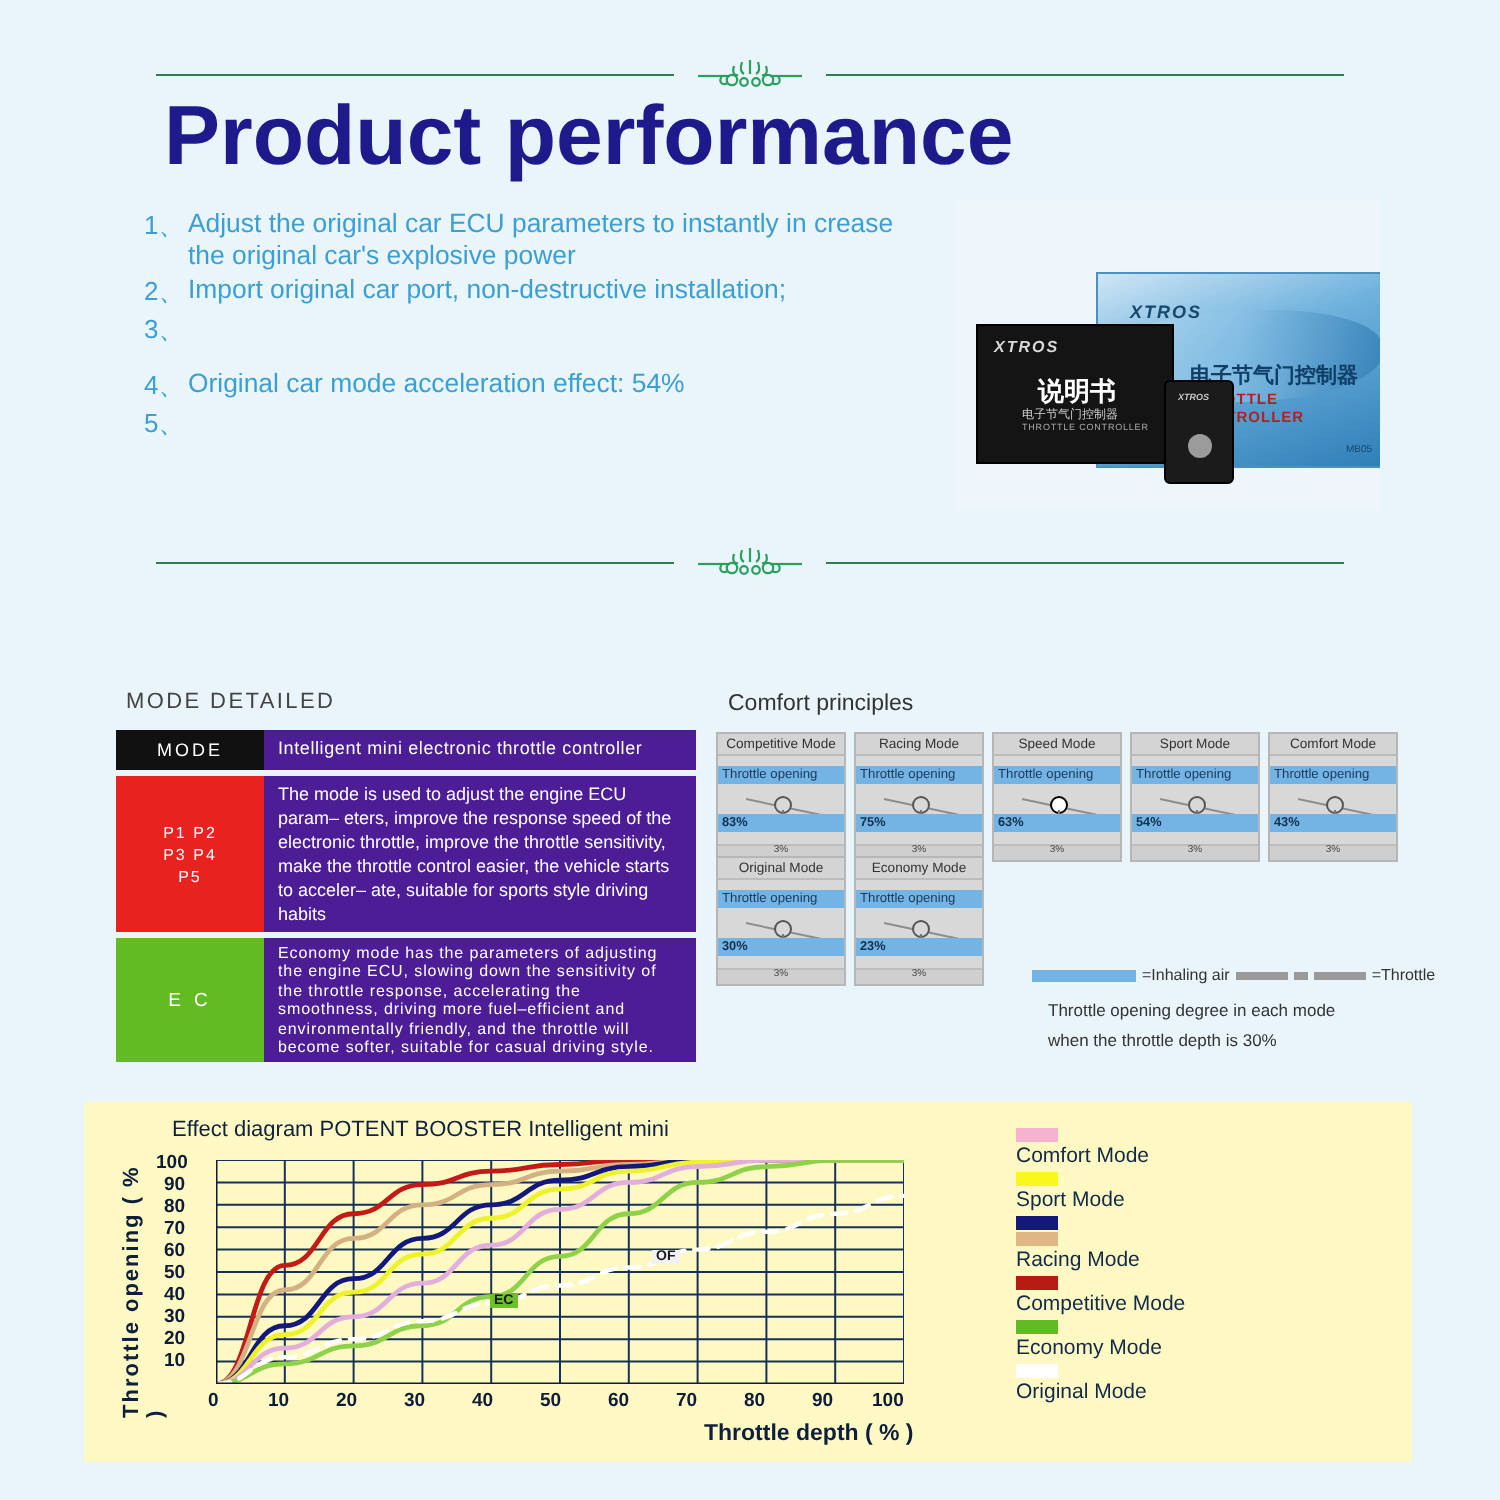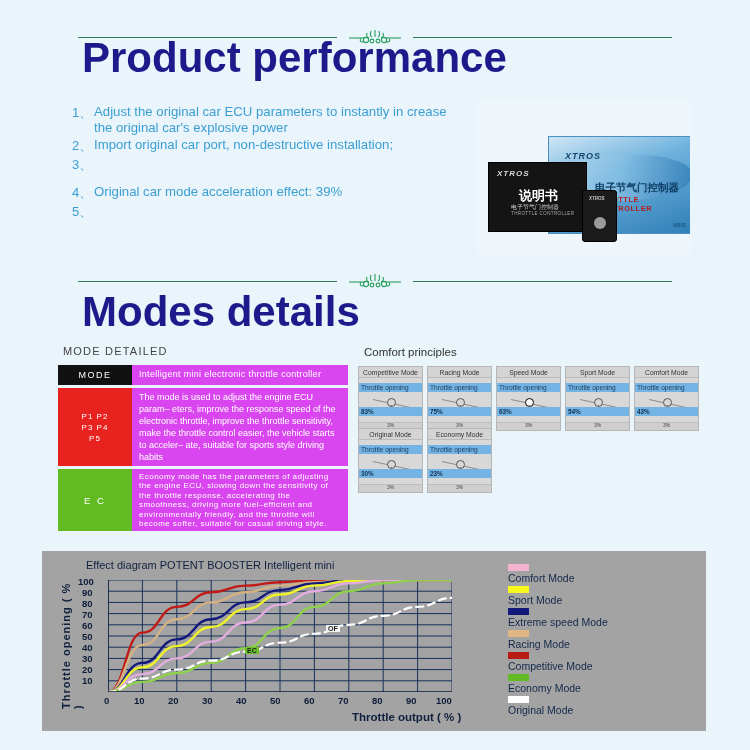--- a/index.html
+++ b/index.html
@@ -41,21 +41,21 @@
   .mkey{
     flex:none;display:flex;align-items:center;justify-content:center;
     text-align:center;color:#fff;font-size:8.5px;letter-spacing:1px;
     padding:2px 16px;
   }
   .mkey.black{background:#111;font-size:9px;letter-spacing:1.5px;}
   .mkey.red{background:#e8221f;line-height:11px;font-size:8px;}
   .mkey.green{background:#62bb22;font-size:9.5px;letter-spacing:2px;}
   .mkey.blue{background:#18607f;font-size:9.5px;letter-spacing:2px;}
   .mval{
-    flex:1;background:#d946ef;color:#fff;
+    flex:1;background:#4c1d95;color:#fff;
     padding:3px 7px;font-size:8px;line-height:9.6px;
     display:flex;align-items:center;
   }
   .mval.head{font-size:9px;letter-spacing:.3px;}
   .mval.big{font-size:9px;line-height:12px;}
   .mval.tight{letter-spacing:.45px;line-height:9.4px;}
 
   
   .dp-label{position:absolute;color:#333;font-size:11.5px;}
   .cards{position:absolute;display:flex;gap:4px;}
@@ -95,21 +95,21 @@
   
   .plegend{position:absolute;font-size:8px;color:#333;}
   .plegend .lrow{display:flex;align-items:center;gap:3px;margin-bottom:6px;}
   .plegend .sw{width:52px;height:6px;background:#74b4e4;}
   .plegend .sw2{width:26px;height:4px;background:#9a9a9a;}
   .plegend .sw3{width:7px;height:4px;background:#9a9a9a;}
   .plegend .sw4{width:26px;height:4px;background:#9a9a9a;}
   .plegend .ltxt{font-size:8.5px;color:#333;line-height:15px;}
 
   
-  .chartbox{position:absolute;background:#a3a3a3;}
+  .chartbox{position:absolute;background:#fef9c3;}
   .ctitle2{position:absolute;color:#10213f;font-size:11px;white-space:nowrap;}
   .ylab{
     position:absolute;color:#0e1f3d;font-size:11px;font-weight:bold;
     writing-mode:vertical-rl;transform:rotate(180deg);letter-spacing:1px;
   }
   .xlab{position:absolute;color:#0e1f3d;font-size:11.5px;font-weight:bold;}
   .tick{position:absolute;color:#0d1c38;font-size:9.5px;font-weight:bold;}
   .plot{position:absolute;}
   .clegend{position:absolute;}
   .clegend .crow{margin-bottom:1px;}
@@ -142,38 +142,38 @@
           <circle cx="33" cy="13" r="1.9"></circle>
           <circle cx="39" cy="13" r="1.9"></circle>
           <path d="M22 10 C20 13,22 15,25 13.5"></path>
           <path d="M50 10 C52 13,50 15,47 13.5"></path>
         </g>
       </svg>
     </div>
     <div class="line"></div>
   </div>
 
-  <div class="h-title" style="left:82px;top:34px;font-size:42px;">Product performance</div>
+  <div class="h-title" style="left:82px;top:44px;font-size:42px;">Product performance</div>
 
   <div class="bullets" style="left:72px;top:104px;width:395px;">
     <div class="row">
       <div class="num">1、</div>
       <div class="txt">Adjust the original car ECU parameters to instantly in crease the original car's explosive power</div>
     </div>
     <div class="row">
       <div class="num">2、</div>
       <div class="txt">Import original car port, non-destructive installation;</div>
     </div>
     <div class="row">
       <div class="num">3、</div>
     </div>
     <div class="gap"></div>
     <div class="row">
       <div class="num">4、</div>
-      <div class="txt">Original car mode acceleration effect: 39%</div>
+      <div class="txt">Original car mode acceleration effect: 54%</div>
     </div>
     <div class="row">
       <div class="num">5、</div>
     </div>
   </div>
 
   <div class="photo" style="left:478px;top:100px;width:212px;height:155px;">
 
     <div class="pbox" style="left:70px;top:36px;width:142px;height:96px;
                 background:linear-gradient(160deg,#cfe6f5 0%,#6fb2dd 40%,#2f7fb8 100%);
@@ -222,21 +222,20 @@
           <circle cx="33" cy="13" r="1.9"></circle>
           <circle cx="39" cy="13" r="1.9"></circle>
           <path d="M22 10 C20 13,22 15,25 13.5"></path>
           <path d="M50 10 C52 13,50 15,47 13.5"></path>
         </g>
       </svg>
     </div>
     <div class="line"></div>
   </div>
 
-  <div class="h-title" style="left:82px;top:288px;font-size:42px;">Modes details</div>
 
   <div class="sec-label" style="left:63px;top:345px;">MODE DETAILED</div>
 
   <div class="mdtable" style="left:58px;top:365px;width:290px;">
     <div class="mrow">
       <div class="mkey black" style="width:42px;">MODE</div>
       <div class="mval head" style="height:14px;">Intelligent mini electronic throttle controller</div>
     </div>
     <div class="mrow">
       <div class="mkey red" style="width:42px;white-space:pre-line;">P1  P2
@@ -342,28 +341,40 @@
         <div class="dial"></div>
         <div class="vdash"></div>
         <div class="band bot">23%</div>
       </div>
       <div class="foot">
           <span>3%</span>
         </div>
     </div>
   </div>
 
+  <div class="plegend" style="left:516px;top:483px;width:215px;">
+    <div class="lrow">
+      <span class="sw"></span>
+      <span>=Inhaling air</span>
+      <span class="sw2"></span>
+      <span class="sw3"></span>
+      <span class="sw4"></span>
+      <span>=Throttle</span>
+    </div>
+    <div class="ltxt" style="margin-left:8px;">Throttle opening degree in each mode</div>
+    <div class="ltxt" style="margin-left:8px;">when the throttle depth is 30%</div>
+  </div>
 
   <div class="chartbox" style="left:42px;top:551px;width:664px;height:180px;">
 
     <div class="ctitle2" style="left:44px;top:8px;">Effect diagram  POTENT BOOSTER  Intelligent mini</div>
 
     <div class="ylab" style="left:18px;top:26px;height:132px;">Throttle opening ( % )</div>
 
-    <div class="xlab" style="left:310px;top:160px;">Throttle output ( % )</div>
+    <div class="xlab" style="left:310px;top:160px;">Throttle depth ( % )</div>
 
     <div class="tick" style="left:36px;top:25px;">100</div>
     <div class="tick" style="left:40px;top:36px;">90</div>
     <div class="tick" style="left:40px;top:47px;">80</div>
     <div class="tick" style="left:40px;top:58px;">70</div>
     <div class="tick" style="left:40px;top:69px;">60</div>
     <div class="tick" style="left:40px;top:80px;">50</div>
     <div class="tick" style="left:40px;top:91px;">40</div>
     <div class="tick" style="left:40px;top:102px;">30</div>
     <div class="tick" style="left:40px;top:113px;">20</div>
@@ -421,21 +432,20 @@
       <div class="crow">
         <span class="cs" style="background:#f5b3d0;"></span>
         <span class="ct">Comfort Mode</span>
       </div>
       <div class="crow">
         <span class="cs" style="background:#f8f71e;"></span>
         <span class="ct">Sport Mode</span>
       </div>
       <div class="crow">
         <span class="cs" style="background:#13197a;"></span>
-        <span class="ct">Extreme speed Mode</span>
       </div>
       <div class="crow">
         <span class="cs" style="background:#e0b684;"></span>
         <span class="ct">Racing Mode</span>
       </div>
       <div class="crow">
         <span class="cs" style="background:#b81a14;"></span>
         <span class="ct">Competitive Mode</span>
       </div>
       <div class="crow">

